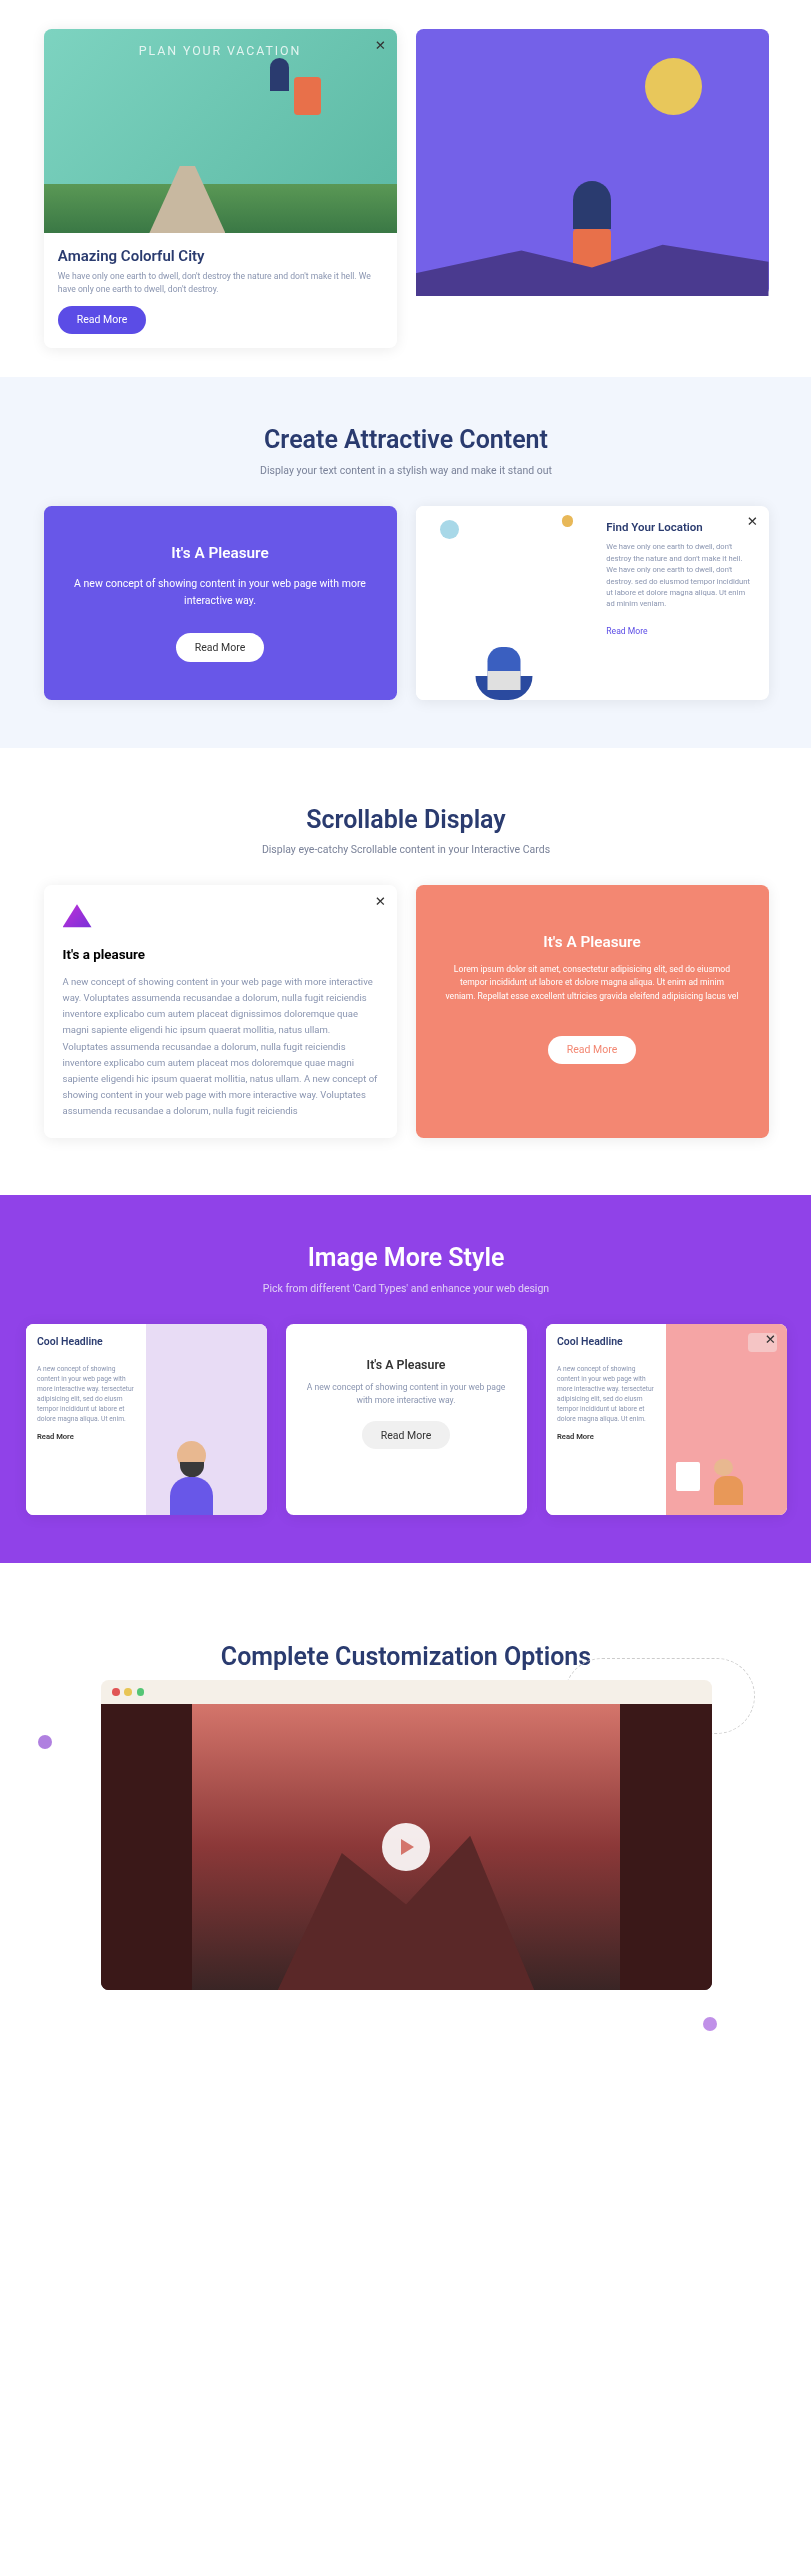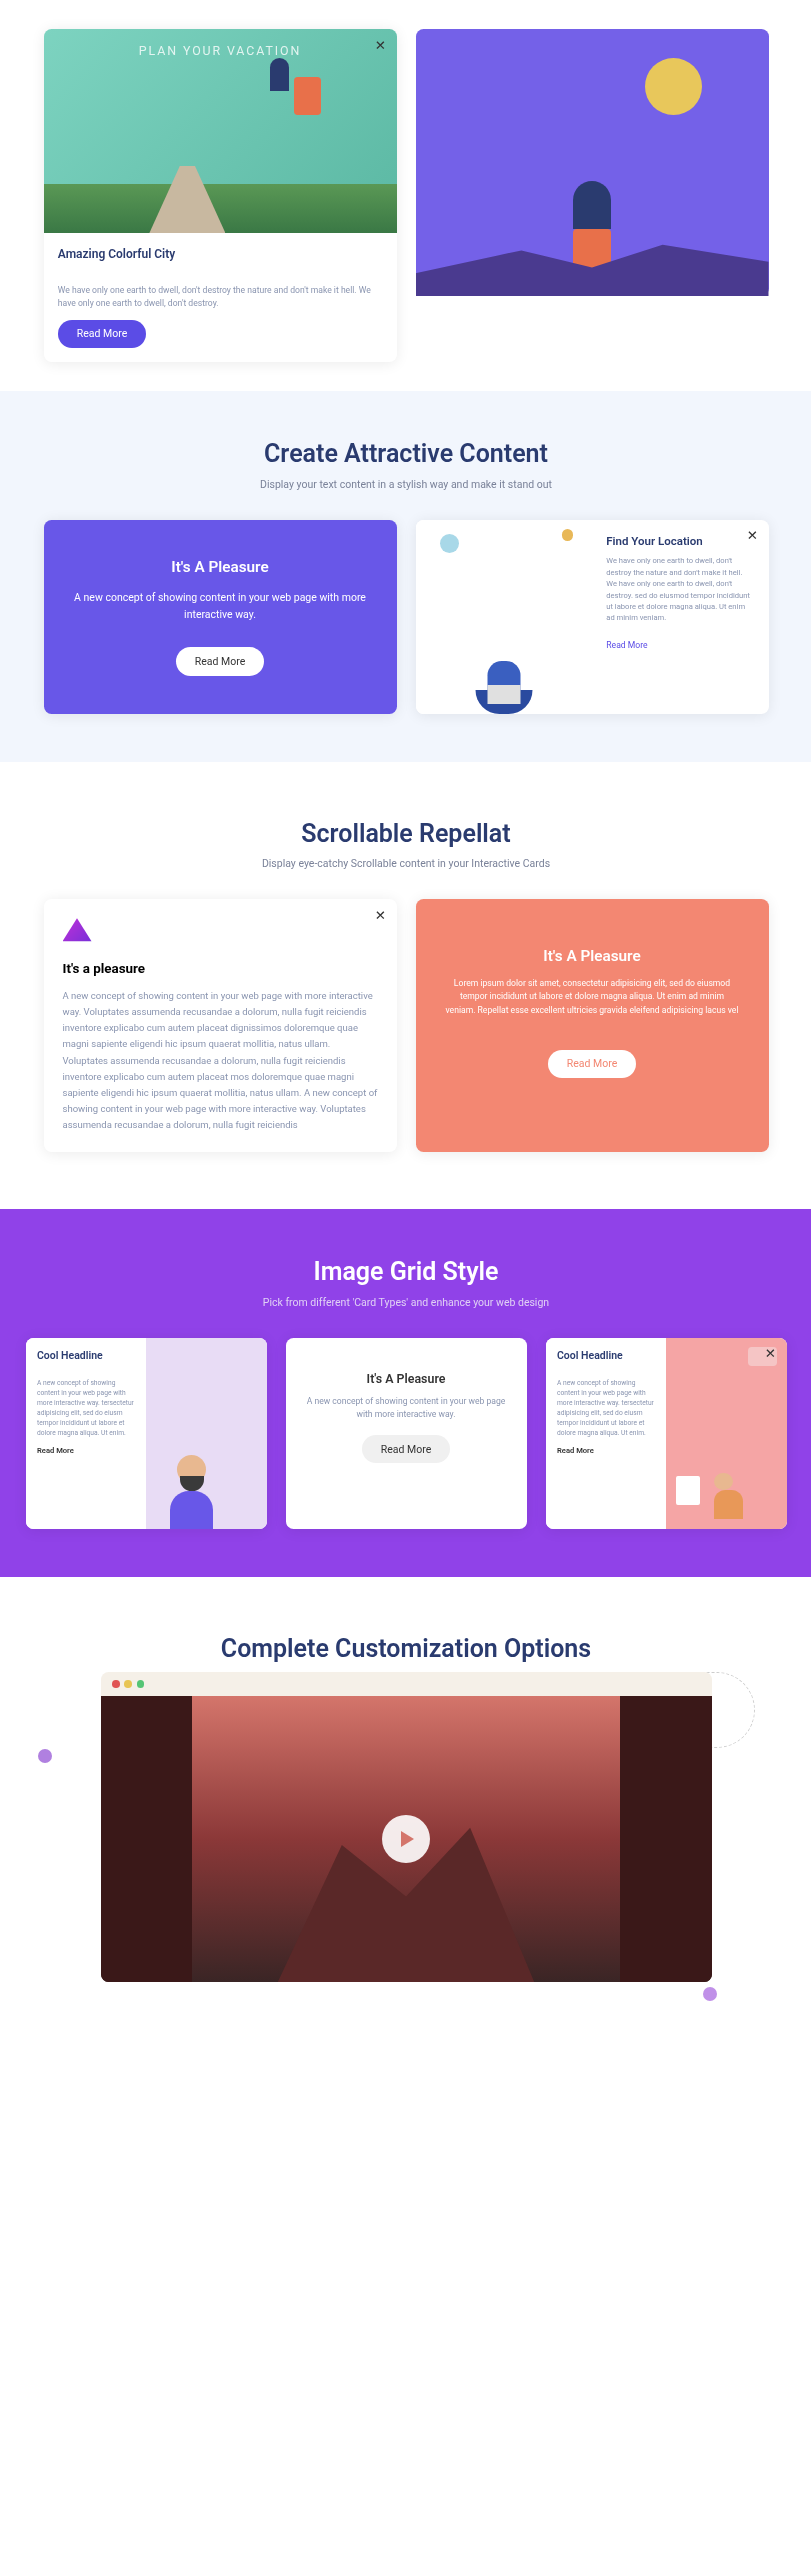--- a/index.html
+++ b/index.html
@@ -16,21 +16,21 @@
 .sub{text-align:center;color:#7a8299;font-size:10.5px;margin-bottom:29px}
 .sec2{background:#f2f6fd}
 .sec4{background:#9042e8;color:#fff}
 .sec4 h2{color:#fff}
 .sec4 .sub{color:#e0d0f5}
 
 
 .c1a{width:353px}
 .c1a-img{height:204px;background:linear-gradient(135deg,#7dd3c0,#5bb8a3);position:relative}
 .c1a-body{padding:14.3px}
-.c1a-title{font-size:12px;font-weight:600;color:#2a3b6f;margin-bottom:23px}
+.c1a-title{font-size:15px;font-weight:600;color:#2a3b6f;margin-bottom:5px}
 .c1a-text{font-size:8.6px;color:#8a95b0;line-height:1.5;margin-bottom:9.5px}
 .c1b{width:353px;height:267px;background:#7461e8;border-radius:7.6px;position:relative}
 
 
 .c2a{width:353px;background:#6857e8;color:#fff;padding:38px 24px;text-align:center}
 .c2a h3{font-size:15.3px;margin-bottom:14.3px;font-weight:600}
 .c2a p{font-size:10.5px;line-height:1.6;margin-bottom:24px}
 .c2b{width:353px;display:flex}
 .c2b-img{width:50%;background:#fff;position:relative}
 .c2b-body{width:50%;padding:14.3px}
@@ -140,39 +140,39 @@
         <span class="close">✕</span>
         <div class="c2b-title">Find Your Location</div>
         <div class="c2b-text">We have only one earth to dwell, don't destroy the nature and don't make it hell. We have only one earth to dwell, don't destroy. sed do eiusmod tempor incididunt ut labore et dolore magna aliqua. Ut enim ad minim veniam.</div>
         <a class="c2b-link">Read More</a>
       </div>
     </div>
   </div>
 </div>
 
 <div class="section" style="padding:57px 19px">
-  <h2>Scrollable Repellat</h2>
+  <h2>Scrollable Display</h2>
   <p class="sub">Display eye-catchy Scrollable content in your Interactive Cards</p>
   <div class="row">
     <div class="card c3a">
       <span class="close">✕</span>
       <div class="logo3"></div>
       <h3>It's a pleasure</h3>
       <p>A new concept of showing content in your web page with more interactive way. Voluptates assumenda recusandae a dolorum, nulla fugit reiciendis inventore explicabo cum autem placeat dignissimos doloremque quae magni sapiente eligendi hic ipsum quaerat mollitia, natus ullam. Voluptates assumenda recusandae a dolorum, nulla fugit reiciendis inventore explicabo cum autem placeat mos doloremque quae magni sapiente eligendi hic ipsum quaerat mollitia, natus ullam. A new concept of showing content in your web page with more interactive way. Voluptates assumenda recusandae a dolorum, nulla fugit reiciendis</p>
     </div>
     <div class="card c3b">
       <h3>It's A Pleasure</h3>
       <p>Lorem ipsum dolor sit amet, consectetur adipisicing elit, sed do eiusmod tempor incididunt ut labore et dolore magna aliqua. Ut enim ad minim veniam. Repellat esse excellent ultricies gravida eleifend adipisicing lacus vel</p>
       <button class="btn btn-coral">Read More</button>
     </div>
   </div>
 </div>
 
 <div class="section sec4" style="padding:48px 19px">
-  <h2>Image Grid Style</h2>
+  <h2>Image More Style</h2>
   <p class="sub">Pick from different 'Card Types' and enhance your web design</p>
   <div class="row">
     <div class="card c4 c4a">
       <div class="c4a-body">
         <div class="c4a-title">Cool Headline</div>
         <div class="c4a-text">A new concept of showing content in your web page with more interactive way. tersectetur adipisicing elit, sed do eiusm tempor incididunt ut labore et dolore magna aliqua. Ut enim.</div>
         <div class="c4a-link">Read More</div>
       </div>
       <div class="c4a-img">
         <div class="bearded">
@@ -199,21 +199,21 @@
         <div class="desk-person">
           <div style="width:19px;height:17px;background:#e8b890;border-radius:50%"></div>
           <div style="width:29px;height:29px;background:#e89858;border-radius:11.5px 11.5px 0 0"></div>
         </div>
         <div style="position:absolute;bottom:24px;left:9.5px;width:24px;height:29px;background:#fff;border-radius:1.9px"></div>
       </div>
     </div>
   </div>
 </div>
 
-<div class="section" style="padding:57px 19px;position:relative">
+<div class="section" style="padding:79px 19px;position:relative">
   <div class="dotted" style="top:95px;right:57px;width:191px;height:76px;border-radius:95px"></div>
   <div class="dc1" style="top:172px;left:38px"></div>
   <div class="dc1" style="bottom:38px;right:95px;background:#c090e8"></div>
   <h2>Complete Customization Options</h2>
   <div class="video">
     <div class="browser">
       <div class="dot d1"></div>
       <div class="dot d2"></div>
       <div class="dot d3"></div>
     </div>

